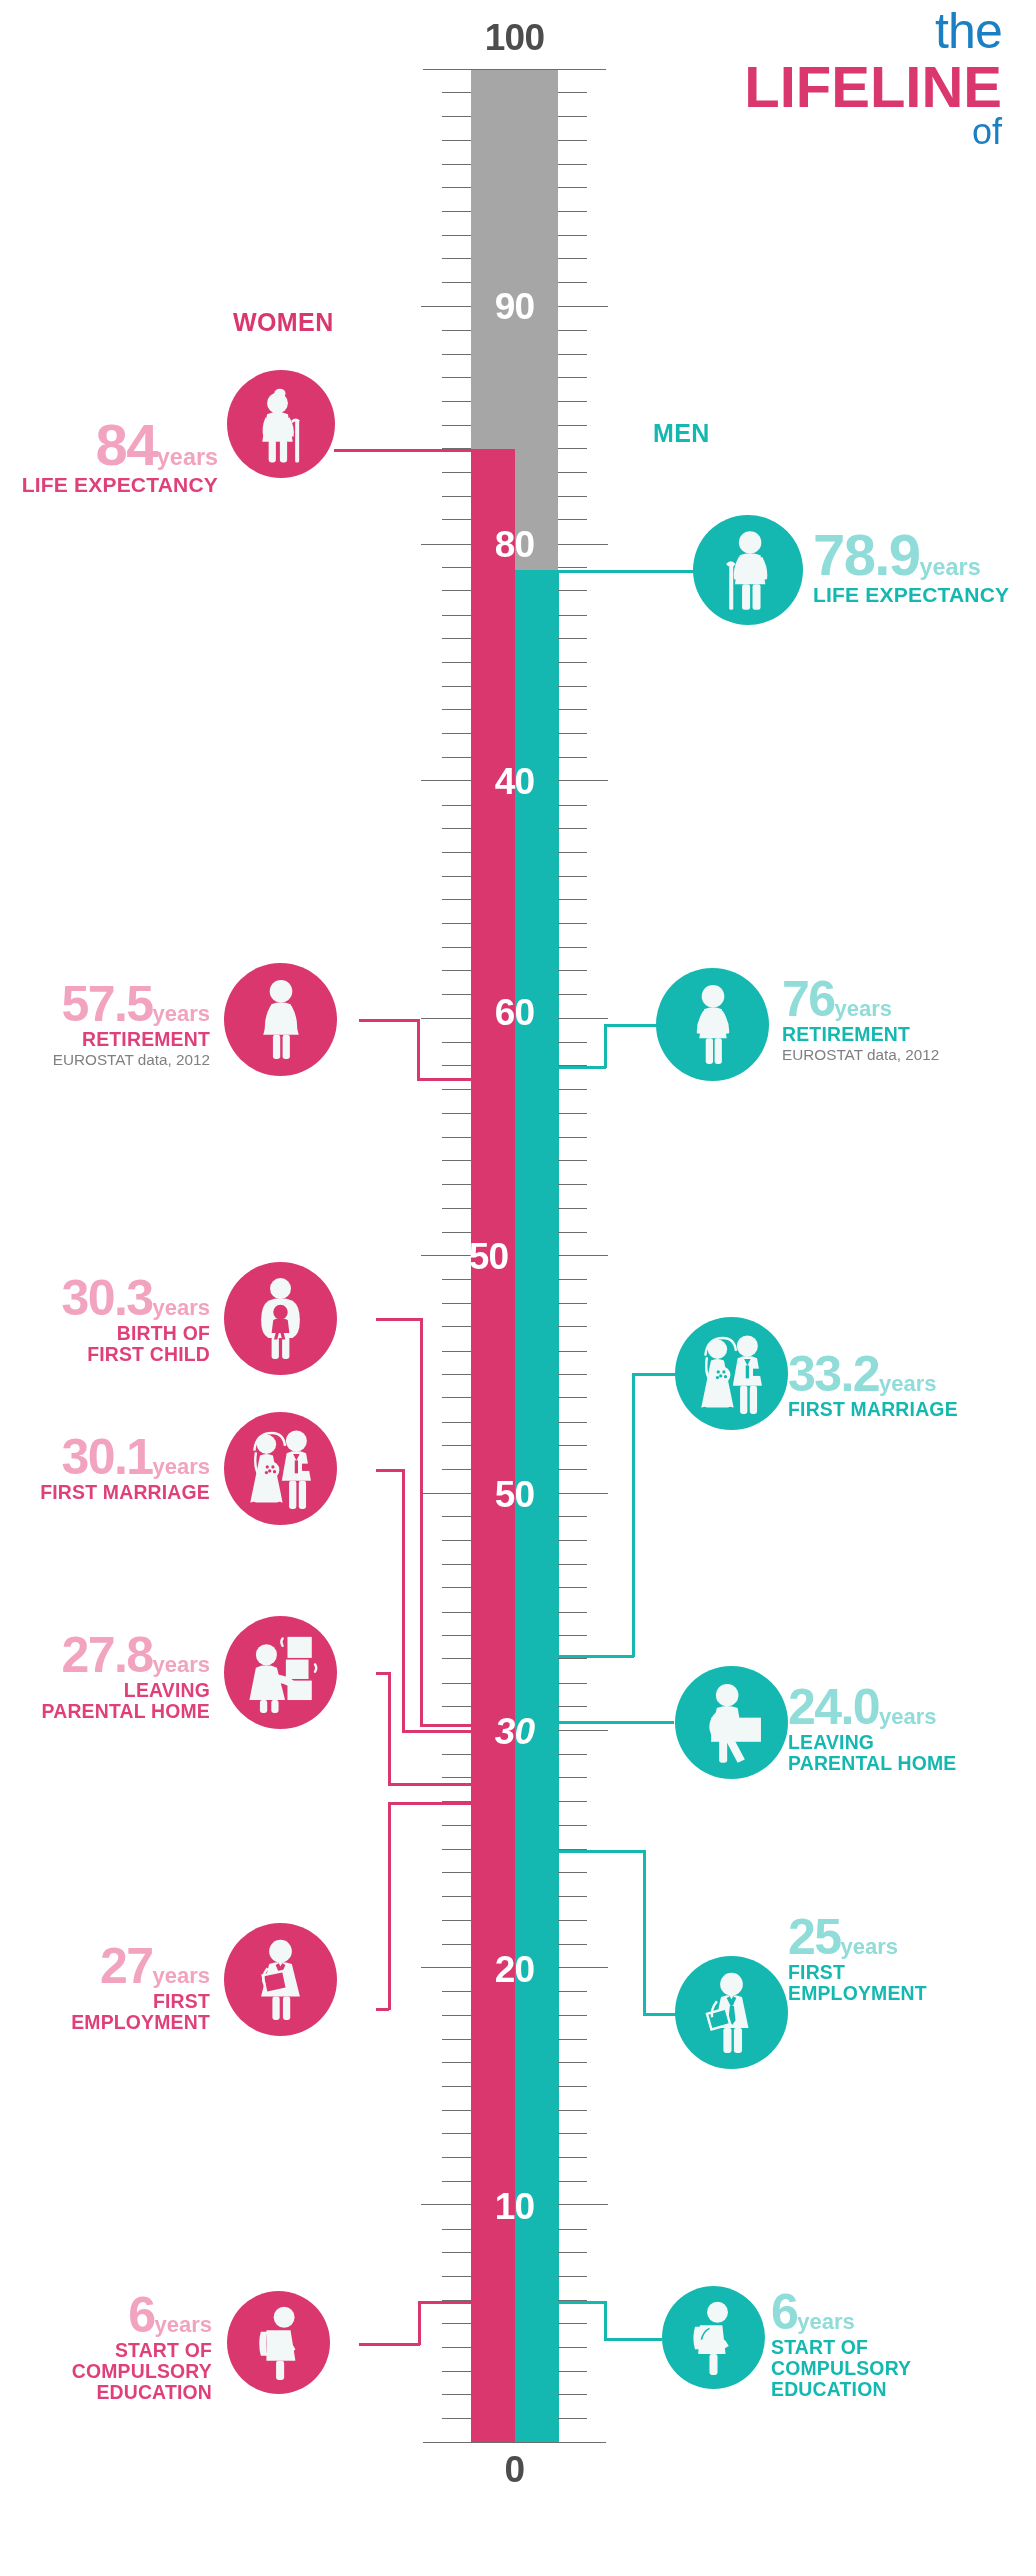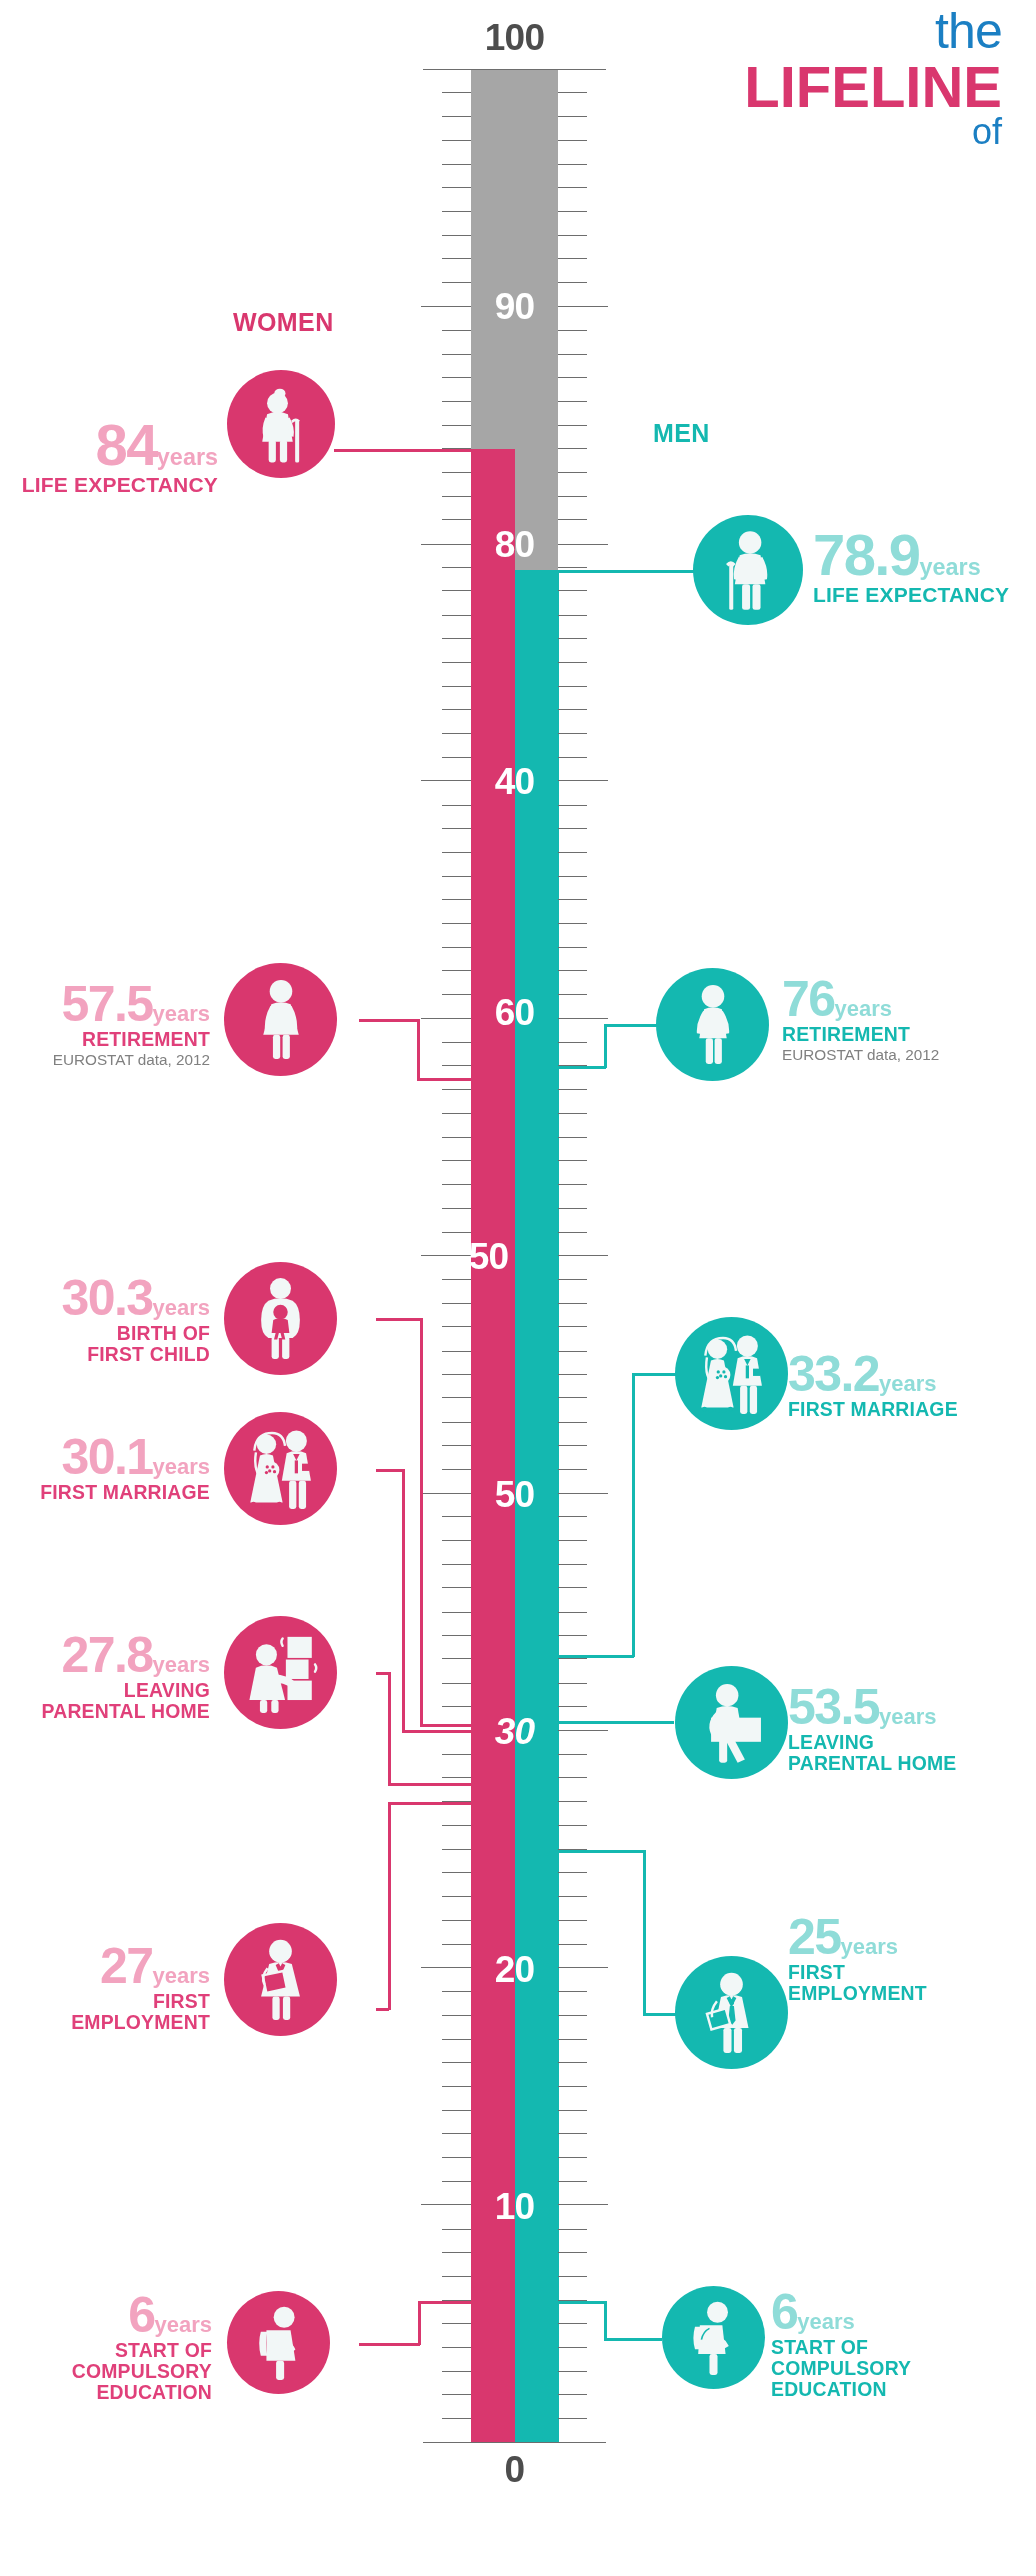--- a/index.html
+++ b/index.html
@@ -753,21 +753,21 @@
 
   <div class="entry left mtone" style="left:788px; top:1351px; width:242px;">
     <div class="numline">
       <span class="num">33.2</span><span class="yrs">years</span>
     </div>
     <div class="cap">FIRST MARRIAGE</div>
   </div>
 
   <div class="entry left mtone" style="left:788px; top:1684px; width:242px;">
     <div class="numline">
-      <span class="num">53.5</span><span class="yrs">years</span>
+      <span class="num">24.0</span><span class="yrs">years</span>
     </div>
     <div class="cap">
       <div>LEAVING</div>
       <div>PARENTAL HOME</div>
     </div>
   </div>
 
   <div class="entry left mtone" style="left:788px; top:1914px; width:242px;">
     <div class="numline">
       <span class="num">25</span><span class="yrs">years</span>

